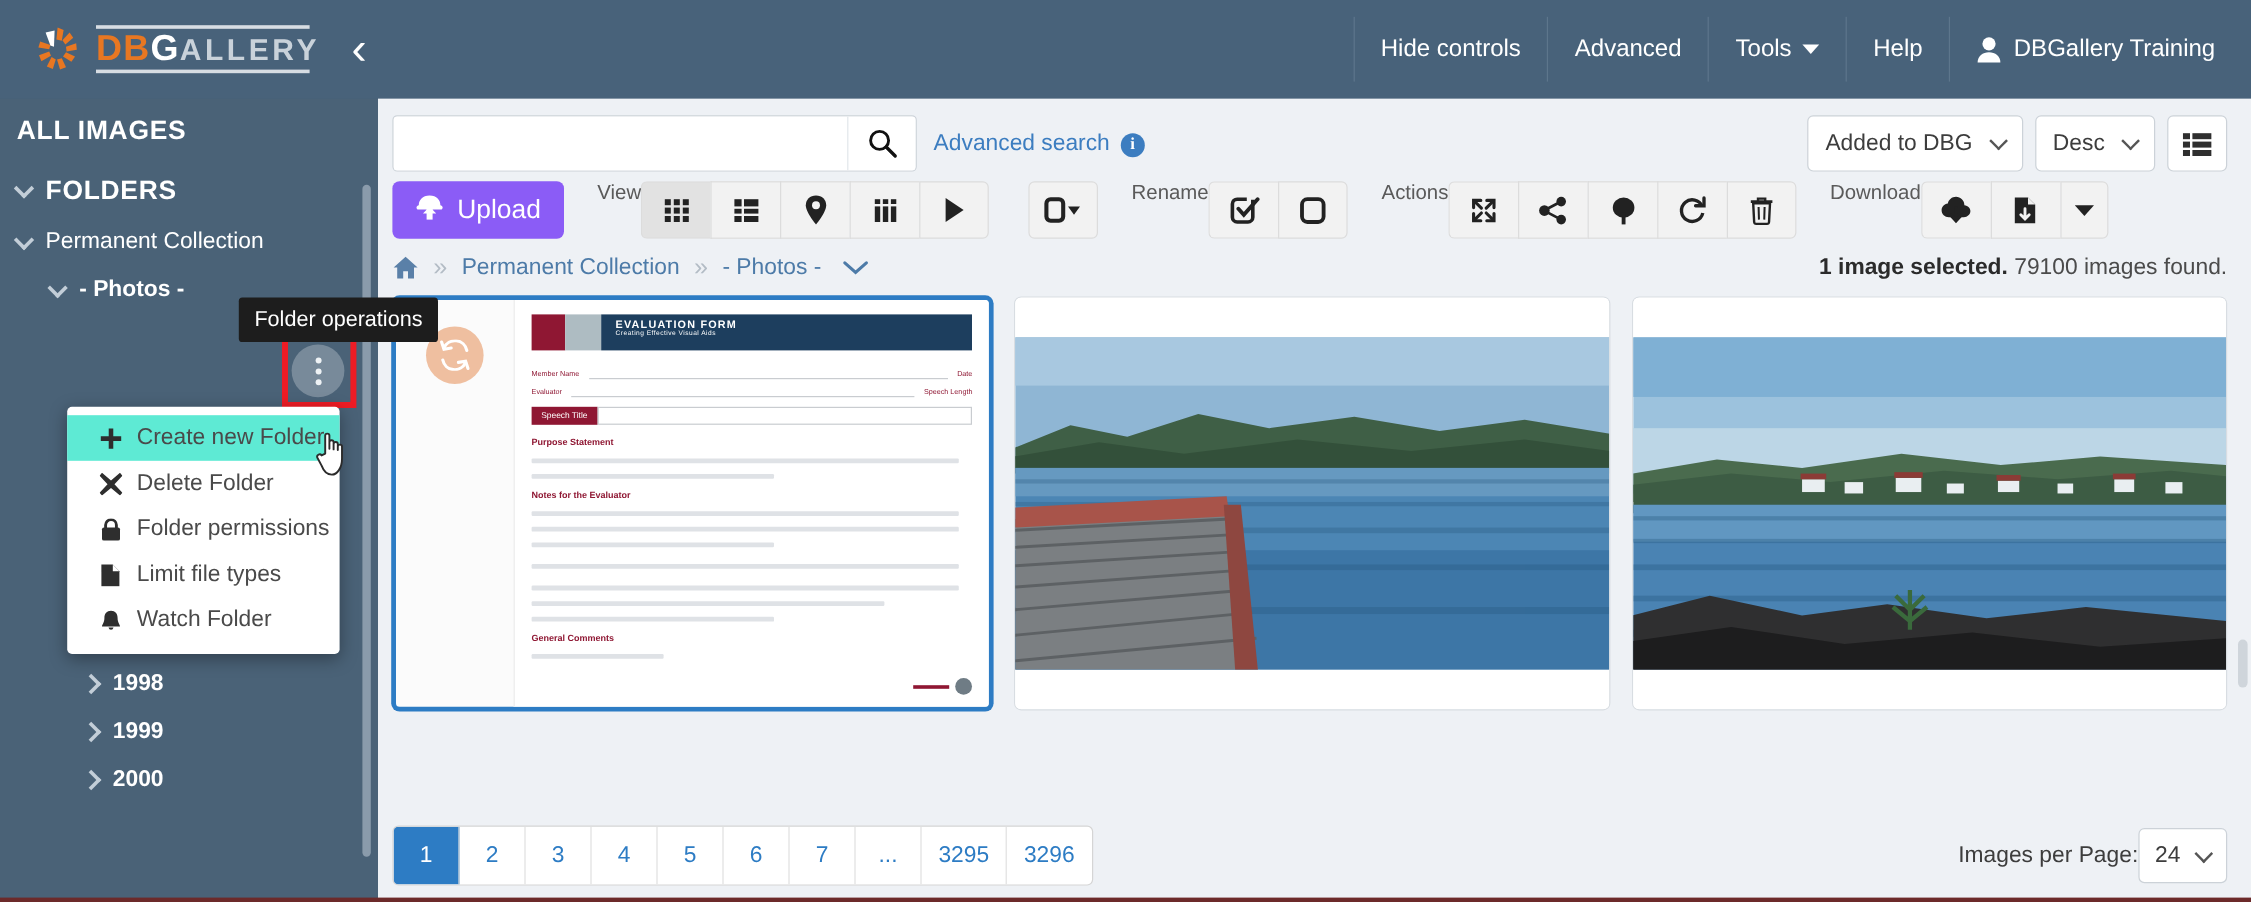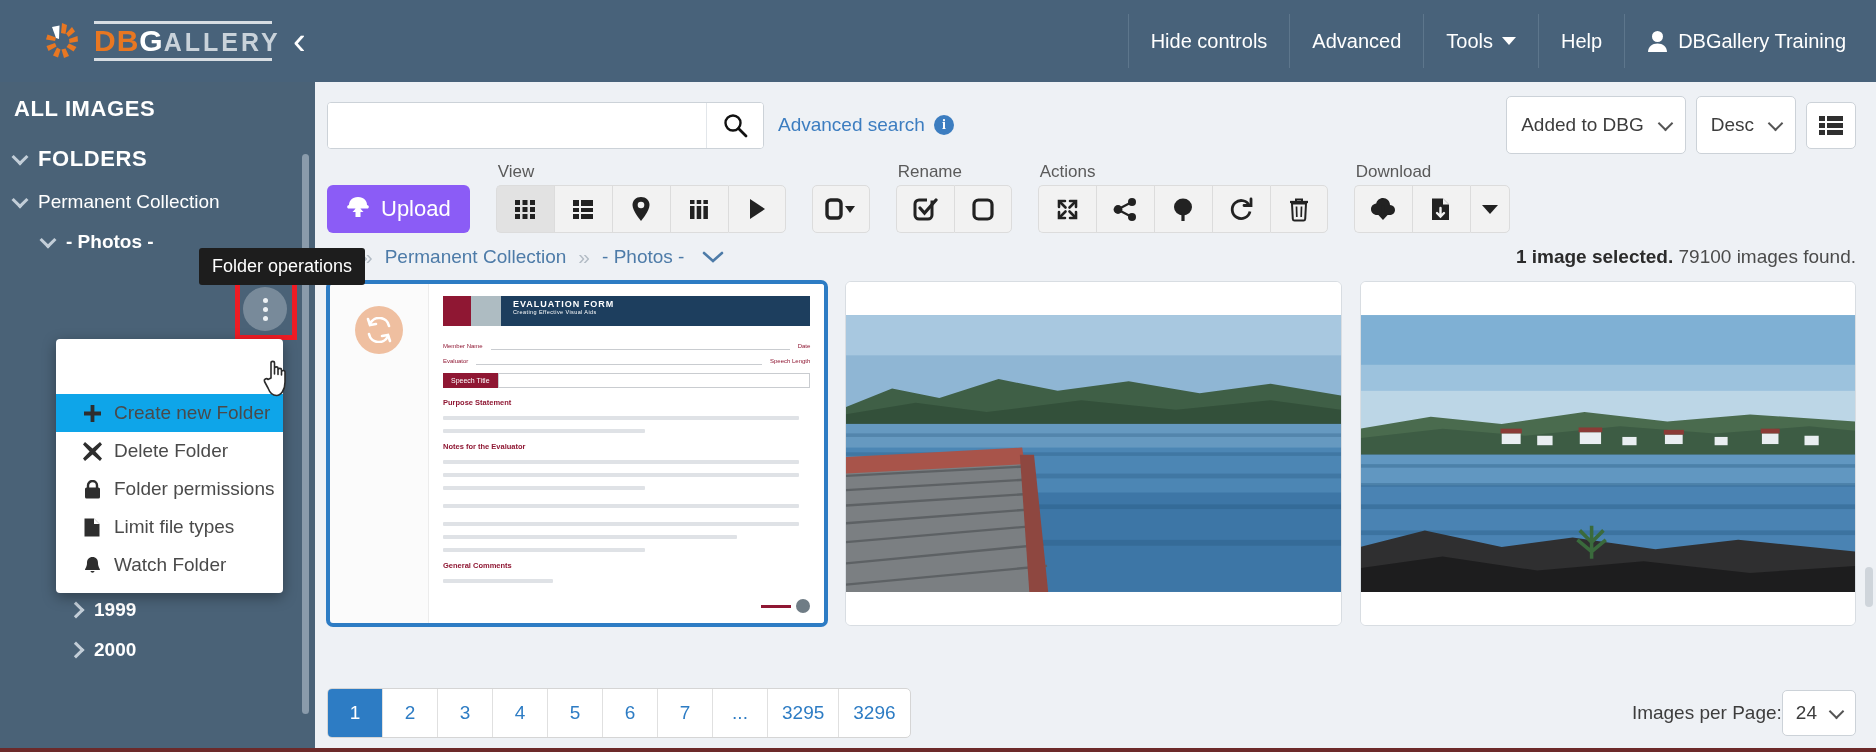--- a/index.html
+++ b/index.html
@@ -9,21 +9,21 @@
     font-family: "Liberation Sans", sans-serif;
     background: #4a6277;
   }
   .app { position: relative; width: 1876px; height: 752px; display: flex; flex-direction: column; }
 
   
   .topbar {
     height: 82px; background: #48627a; flex: none;
     display: flex; align-items: center; position: relative; z-index: 40;
   }
-  .logo-zone { width: 315px; height: 82px; display: flex; align-items: center; padding-left: 40px; position: relative; }
+  .logo-zone { width: 315px; height: 82px; display: flex; align-items: center; padding-left: 26px; position: relative; }
   .logo-mark { width: 44px; height: 44px; position: relative; flex: none; }
   .logo-text { margin-left: 10px; line-height: 1; }
   .logo-rule { height: 3px; background: #d7dde3; width: 178px; }
   .logo-word { font-size: 30px; font-weight: bold; letter-spacing: 1px; padding: 2px 0; }
   .logo-db { color: #e87722; }
   .logo-g { color: #ffffff; font-size: 30px; }
   .logo-rest { color: #c9d2da; font-size: 25px; letter-spacing: 3px; }
 
   .collapse-arrow {
     color: #ffffff; font-size: 38px; line-height: 1; margin-left: -22px;
@@ -100,64 +100,64 @@
     position: absolute; left: 56px; top: 257px; width: 227px; z-index: 35;
     background: #ffffff; border-radius: 4px;
     box-shadow: 0 4px 14px rgba(0,0,0,.35);
     padding: 7px 0 9px 0;
   }
   .ctx-item {
     display: flex; align-items: center; gap: 12px;
     font-size: 19px; color: #4a4a4a; padding: 8px 10px 8px 26px;
     cursor: pointer; white-space: nowrap;
   }
-  .ctx-item.active { background: #0ea5e9; margin-top: 48px; }
+  .ctx-item.active { background: #5eead4; }
   .ctx-ic { width: 20px; text-align: center; color: #3b3b3b; font-size: 19px; flex: none; display:flex; align-items:center; justify-content:center;}
   .cursor-hand {
     position: absolute; left: 262px; top: 272px; z-index: 36;
     width: 34px; height: 44px; pointer-events: none;
   }
 
   
   .main { flex: 1; background: #eef1f5; display: flex; flex-direction: column; min-width: 0; position: relative; }
 
   .searchrow { display: flex; align-items: center; padding: 14px 20px 6px 12px; gap: 14px; }
   .search-box {
     display: flex; width: 437px; height: 47px;
     border: 1px solid #ccd2d8; border-radius: 4px; background: #fff; overflow: hidden;
   }
   .search-box input { flex: 1; border: none; outline: none; font-size: 18px; padding: 0 12px; font-family: "Liberation Sans", sans-serif; }
   .search-btn {
     width: 57px; border-left: 1px solid #e2e6ea; background: #fff;
     display: flex; align-items: center; justify-content: center; cursor: pointer;
   }
-  .adv-search { color: #3c7dc0; font-size: 19px; display: flex; align-items: center; gap: 9px; cursor: pointer; }
+  .adv-search { color: #3c7dc0; font-size: 19px; display: flex; align-items: flex-end; gap: 9px; cursor: pointer; }
   .info-dot {
     width: 20px; height: 20px; border-radius: 50%; background: #3c7dc0; color: #fff;
     font-size: 14px; font-weight: bold; display: flex; align-items: center; justify-content: center;
     font-family: "Liberation Serif", serif;
   }
   .sort-zone { margin-left: auto; display: flex; align-items: center; gap: 10px; }
   .sel {
-    height: 58px; border: 1px solid #ccd2d8; border-radius: 5px; background: #fff;
+    height: 47px; border: 1px solid #ccd2d8; border-radius: 5px; background: #fff;
     display: flex; align-items: center; gap: 16px; padding: 0 14px;
     font-size: 19px; color: #3d3d3d; cursor: pointer; white-space: nowrap;
   }
   .chev-sm {
     width: 11px; height: 11px; border-right: 2.5px solid #555; border-bottom: 2.5px solid #555;
     transform: rotate(45deg); margin-bottom: 4px; flex: none;
   }
   .icon-btn-sq {
     width: 50px; height: 47px; border: 1px solid #ccd2d8; border-radius: 5px; background: #fff;
     display: flex; align-items: center; justify-content: center; cursor: pointer;
   }
 
   
   .toolbar { display: flex; align-items: flex-end; padding: 2px 20px 8px 12px; gap: 26px; }
-  .tb-group { display: flex; flex-direction: column; }
+  .tb-group { display: flex; flex-direction: row; }
   .tb-label { font-size: 17px; color: #5a5a5a; margin-bottom: 3px; padding-left: 2px; }
   .btn-row { display: flex; }
   .tb-btn {
     width: 58px; height: 48px; background: #f2f2f2; border: 1px solid #dcdcdc;
     border-right-width: 0; display: flex; align-items: center; justify-content: center; cursor: pointer;
   }
   .btn-row .tb-btn:first-child { border-top-left-radius: 5px; border-bottom-left-radius: 5px; }
   .btn-row .tb-btn:last-child { border-right-width: 1px; border-top-right-radius: 5px; border-bottom-right-radius: 5px; }
   .tb-btn.sel-on { background: #e2e2e2; }
   .upload-btn {

